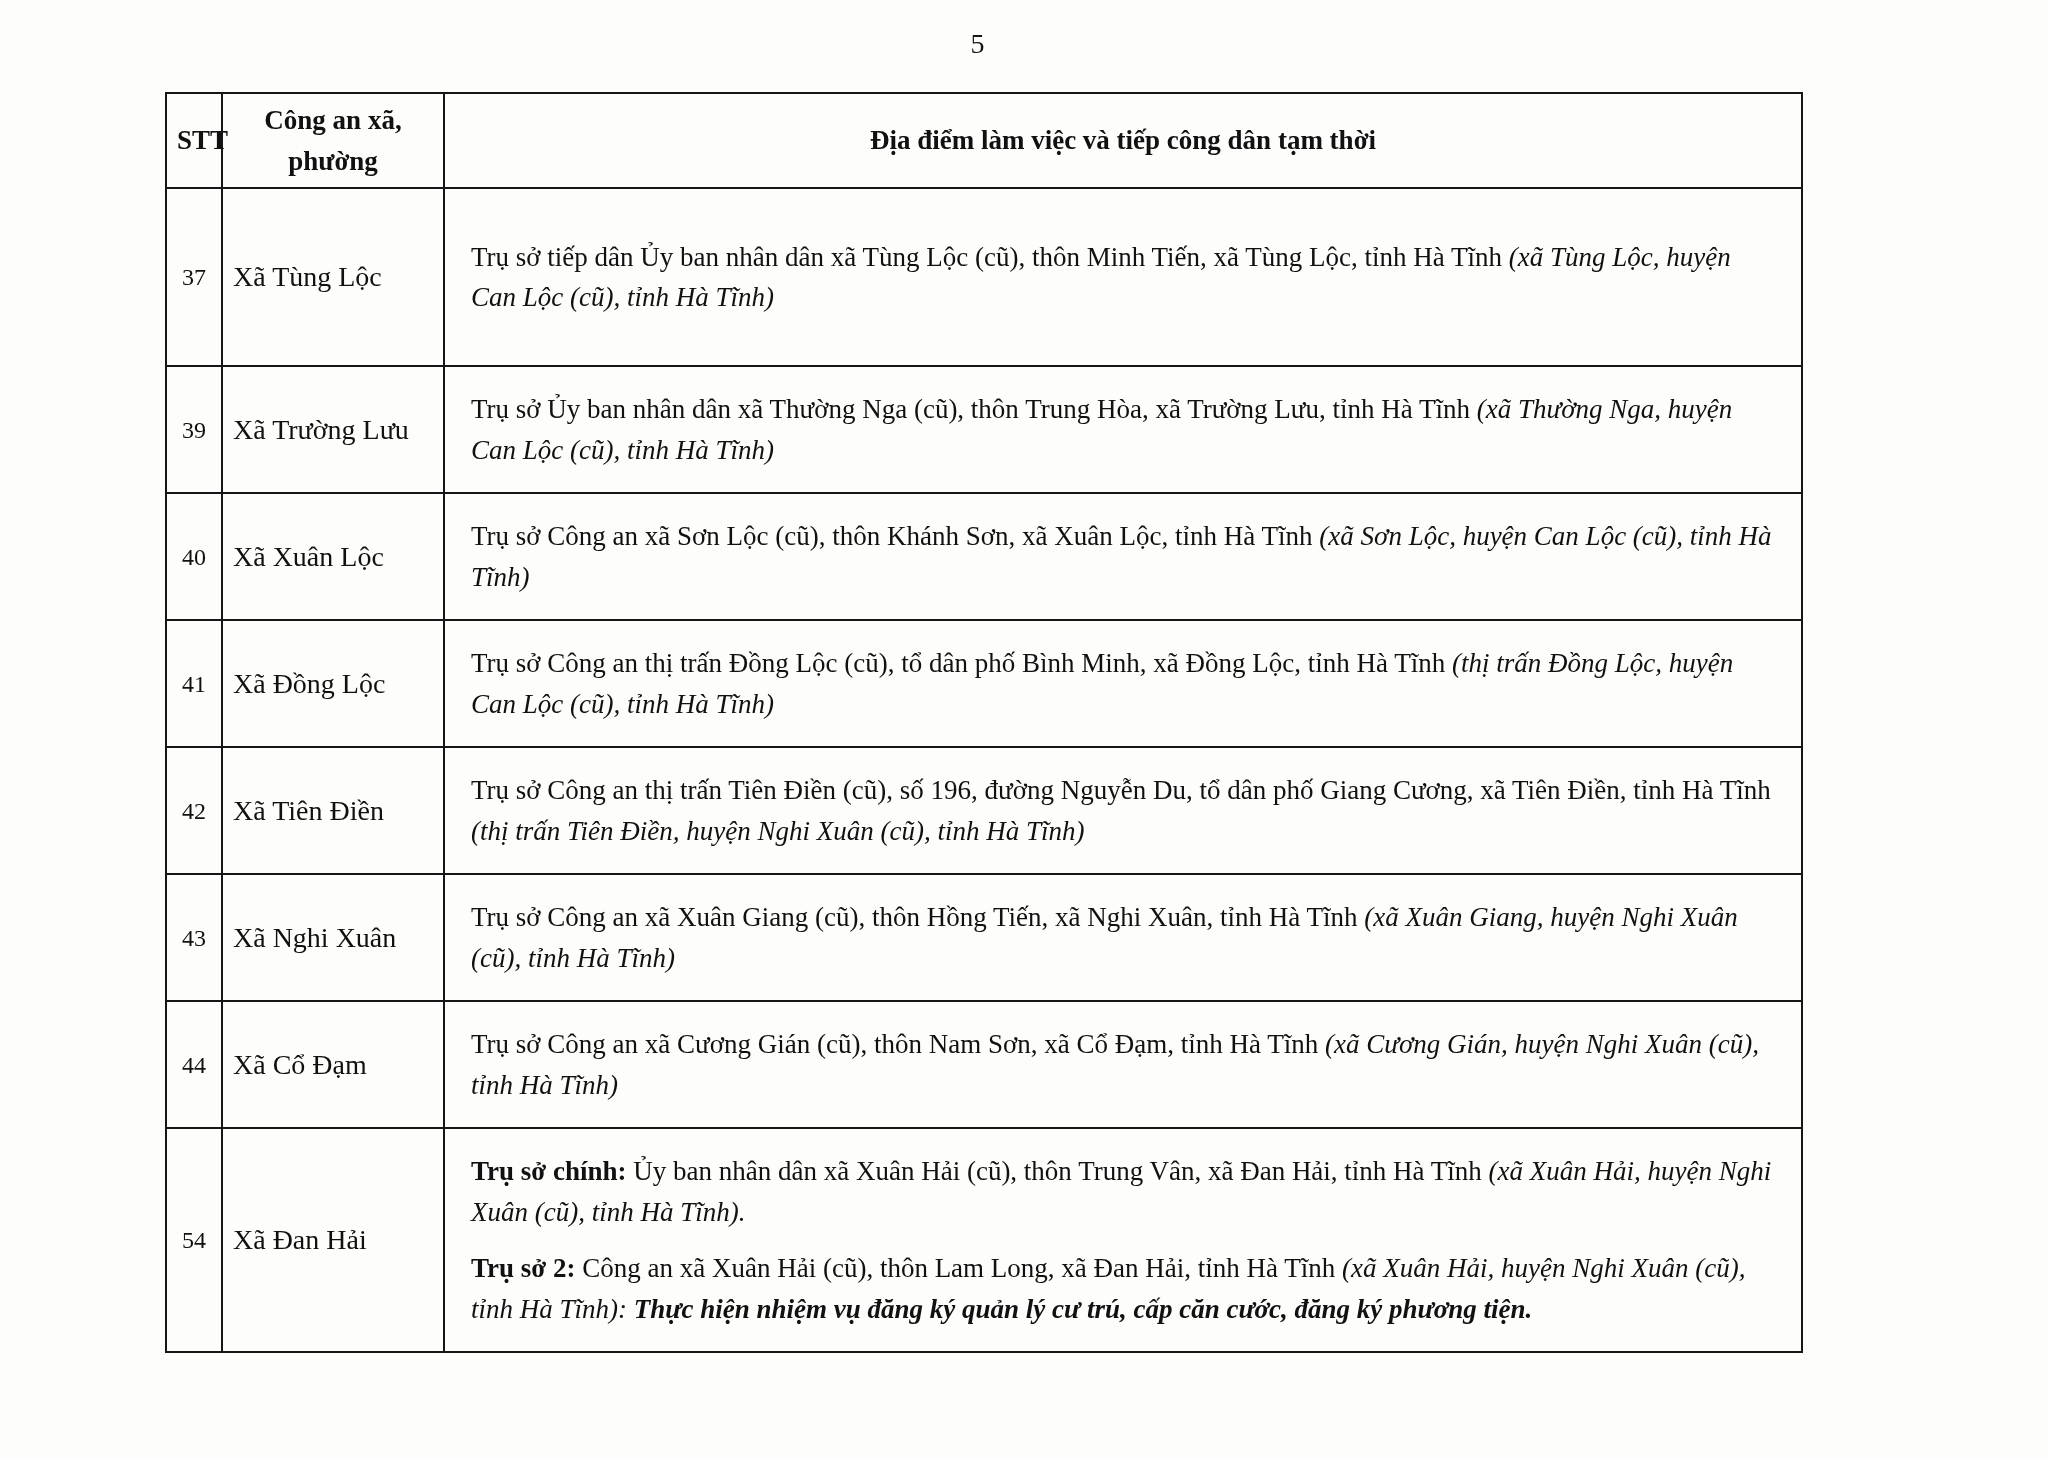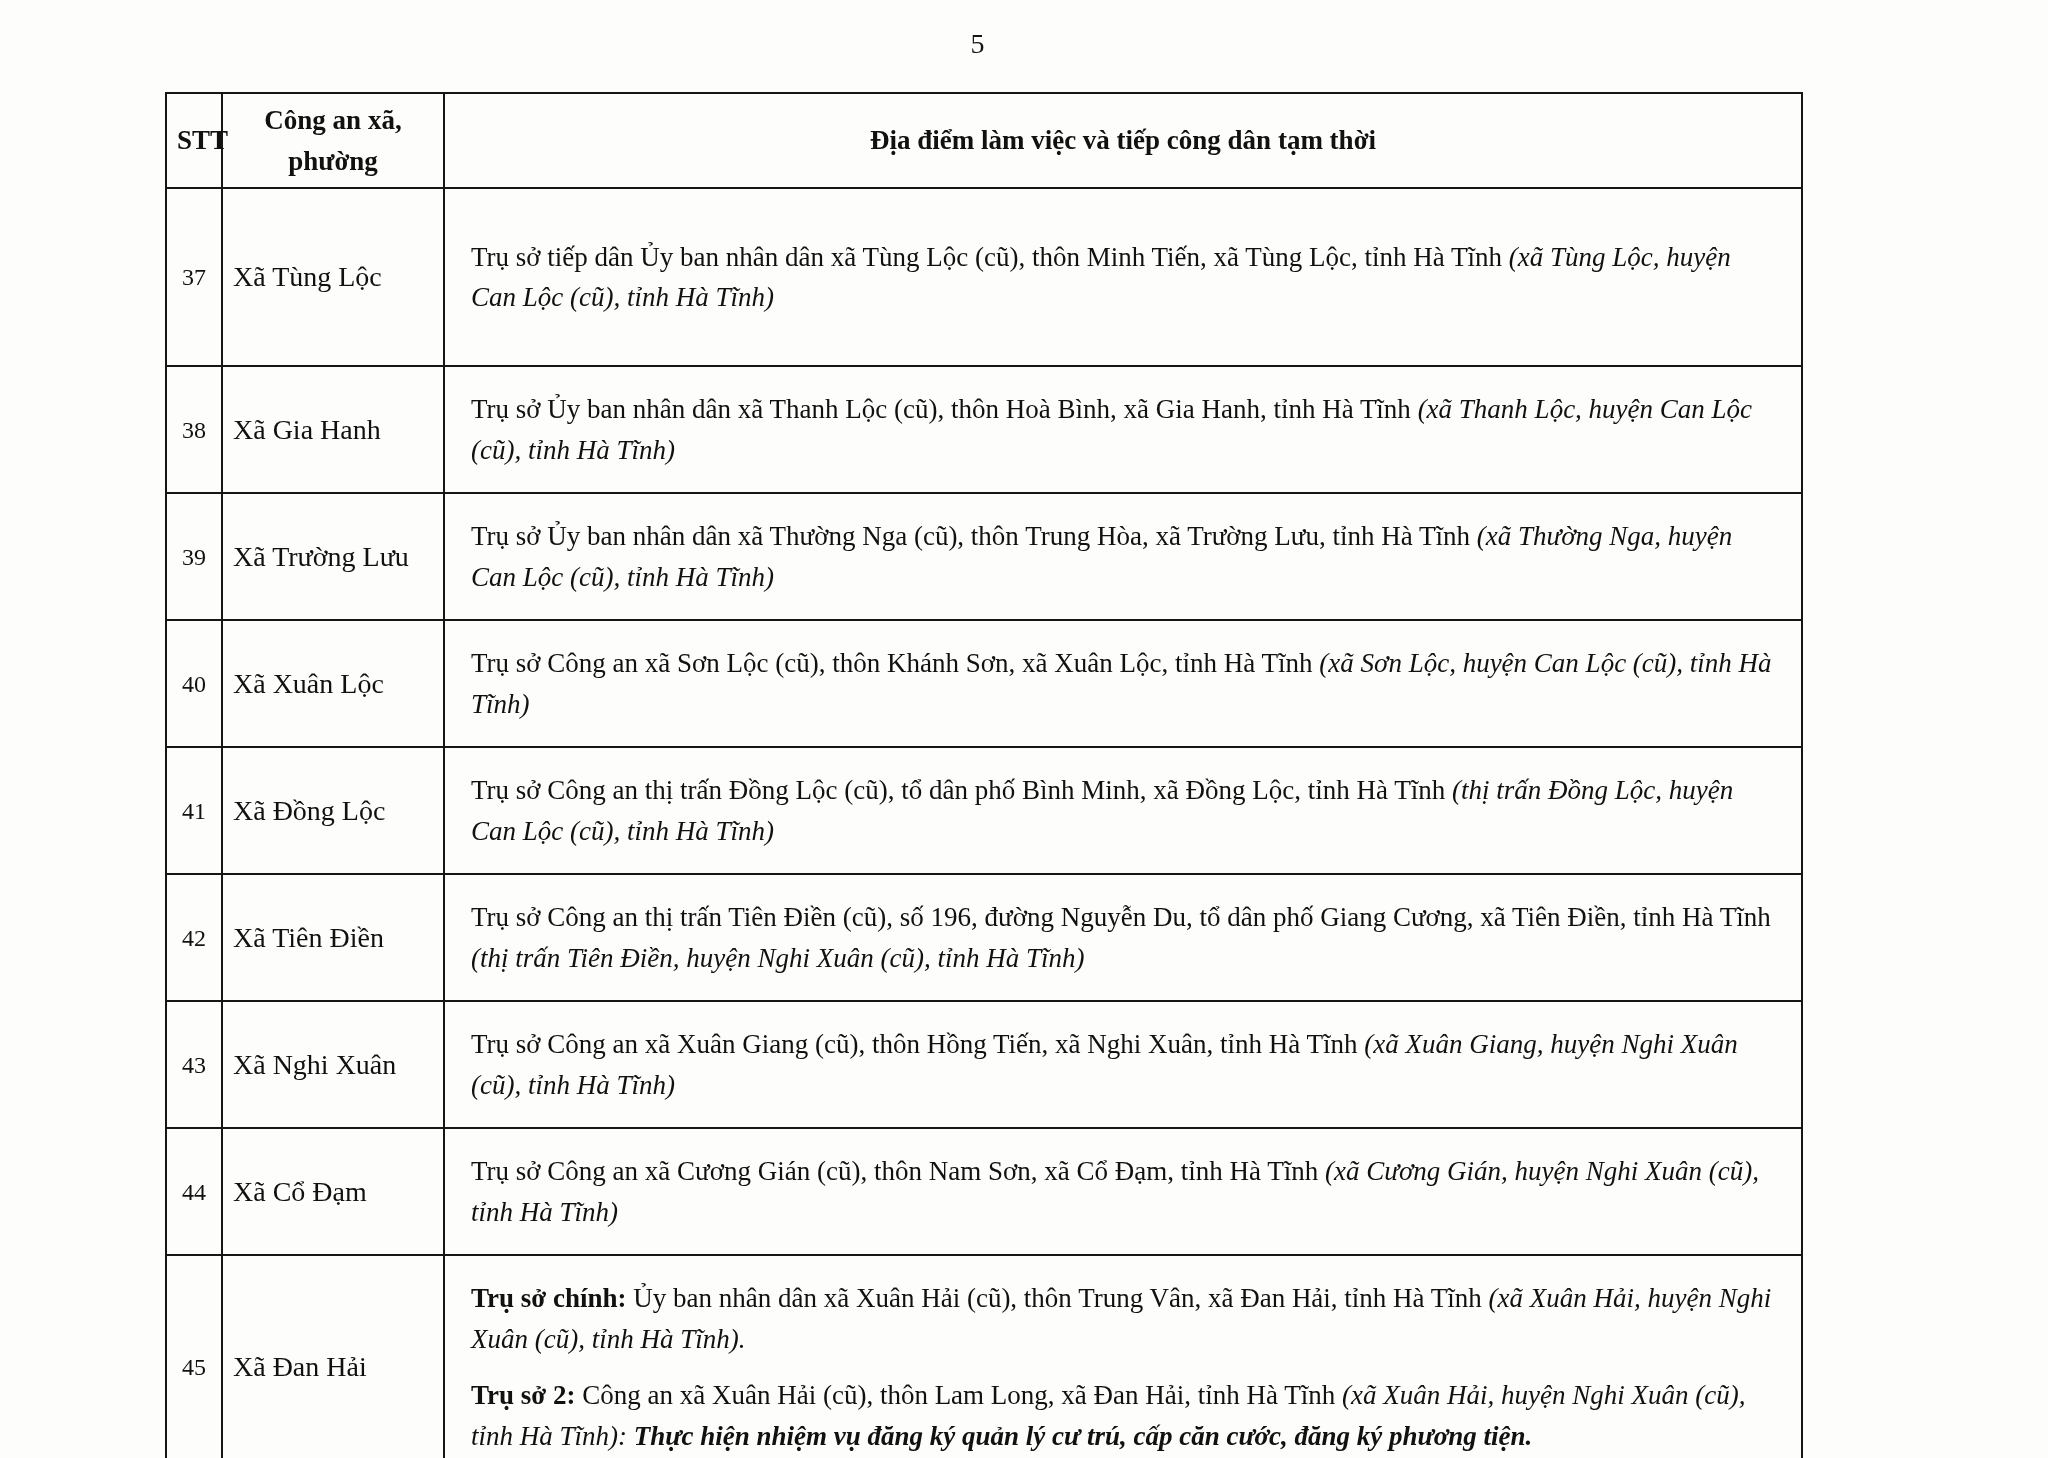--- a/index.html
+++ b/index.html
@@ -95,27 +95,20 @@
     </thead>
     <tbody>
         <tr>
       <td class="stt-cell">37</td>
       <td class="name-cell">Xã Tùng Lộc</td>
       <td class="address-cell">
             <p class="addr-par"><span class="seg normal">Trụ sở tiếp dân Ủy ban nhân dân xã Tùng Lộc (cũ), thôn Minh Tiến, xã Tùng Lộc, tỉnh Hà Tĩnh </span><span class="seg italic">(xã Tùng Lộc, huyện Can Lộc (cũ), tỉnh Hà Tĩnh)</span></p>
           </td>
     </tr>
         <tr>
-      <td class="stt-cell">38</td>
-      <td class="name-cell">Xã Gia Hanh</td>
-      <td class="address-cell">
-            <p class="addr-par"><span class="seg normal">Trụ sở Ủy ban nhân dân xã Thanh Lộc (cũ), thôn Hoà Bình, xã Gia Hanh, tỉnh Hà Tĩnh </span><span class="seg italic">(xã Thanh Lộc, huyện Can Lộc (cũ), tỉnh Hà Tĩnh)</span></p>
-          </td>
-    </tr>
-        <tr>
       <td class="stt-cell">39</td>
       <td class="name-cell">Xã Trường Lưu</td>
       <td class="address-cell">
             <p class="addr-par"><span class="seg normal">Trụ sở Ủy ban nhân dân xã Thường Nga (cũ), thôn Trung Hòa, xã Trường Lưu, tỉnh Hà Tĩnh </span><span class="seg italic">(xã Thường Nga, huyện Can Lộc (cũ), tỉnh Hà Tĩnh)</span></p>
           </td>
     </tr>
         <tr>
       <td class="stt-cell">40</td>
       <td class="name-cell">Xã Xuân Lộc</td>
       <td class="address-cell">
@@ -144,21 +137,21 @@
           </td>
     </tr>
         <tr>
       <td class="stt-cell">44</td>
       <td class="name-cell">Xã Cổ Đạm</td>
       <td class="address-cell">
             <p class="addr-par"><span class="seg normal">Trụ sở Công an xã Cương Gián (cũ), thôn Nam Sơn, xã Cổ Đạm, tỉnh Hà Tĩnh </span><span class="seg italic">(xã Cương Gián, huyện Nghi Xuân (cũ), tỉnh Hà Tĩnh)</span></p>
           </td>
     </tr>
         <tr>
-      <td class="stt-cell">45</td>
+      <td class="stt-cell">54</td>
       <td class="name-cell">Xã Đan Hải</td>
       <td class="address-cell">
             <p class="addr-par"><span class="seg bold">Trụ sở chính:</span><span class="seg normal"> Ủy ban nhân dân xã Xuân Hải (cũ), thôn Trung Vân, xã Đan Hải, tỉnh Hà Tĩnh </span><span class="seg italic">(xã Xuân Hải, huyện Nghi Xuân (cũ), tỉnh Hà Tĩnh).</span></p>
             <p class="addr-par"><span class="seg bold">Trụ sở 2:</span><span class="seg normal"> Công an xã Xuân Hải (cũ), thôn Lam Long, xã Đan Hải, tỉnh Hà Tĩnh </span><span class="seg italic">(xã Xuân Hải, huyện Nghi Xuân (cũ), tỉnh Hà Tĩnh):</span><span class="seg bold-italic"> Thực hiện nhiệm vụ đăng ký quản lý cư trú, cấp căn cước, đăng ký phương tiện.</span></p>
           </td>
     </tr>
       </tbody>
   </table>
 
 </div>

